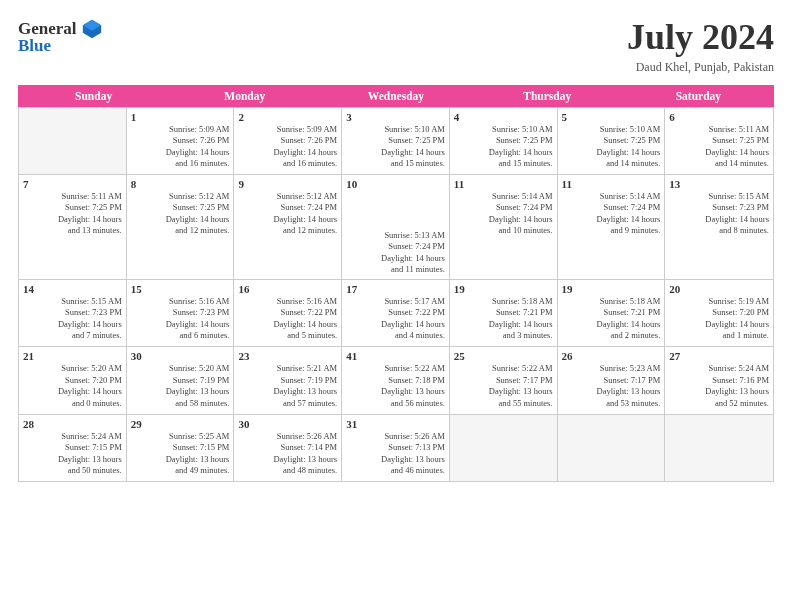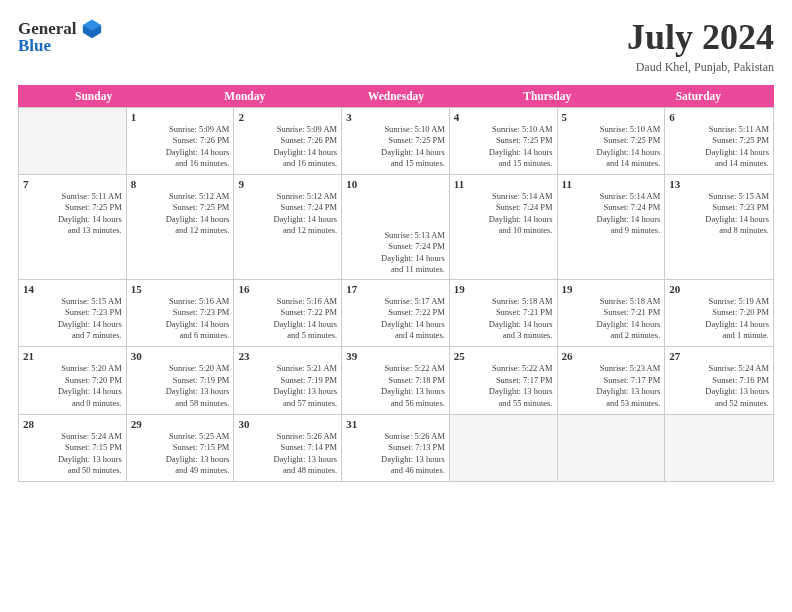--- a/index.html
+++ b/index.html
@@ -304,21 +304,21 @@
 and 58 minutes.</div>
           </div>
           <div class="cal-cell">
             <div class="day-num">23</div>
             <div class="cell-info" style="white-space: pre-line;">Sunrise: 5:21 AM
 Sunset: 7:19 PM
 Daylight: 13 hours
 and 57 minutes.</div>
           </div>
           <div class="cal-cell">
-            <div class="day-num">39</div>
+            <div class="day-num">41</div>
             <div class="cell-info" style="white-space: pre-line;">Sunrise: 5:22 AM
 Sunset: 7:18 PM
 Daylight: 13 hours
 and 56 minutes.</div>
           </div>
           <div class="cal-cell">
             <div class="day-num">25</div>
             <div class="cell-info" style="white-space: pre-line;">Sunrise: 5:22 AM
 Sunset: 7:17 PM
 Daylight: 13 hours

